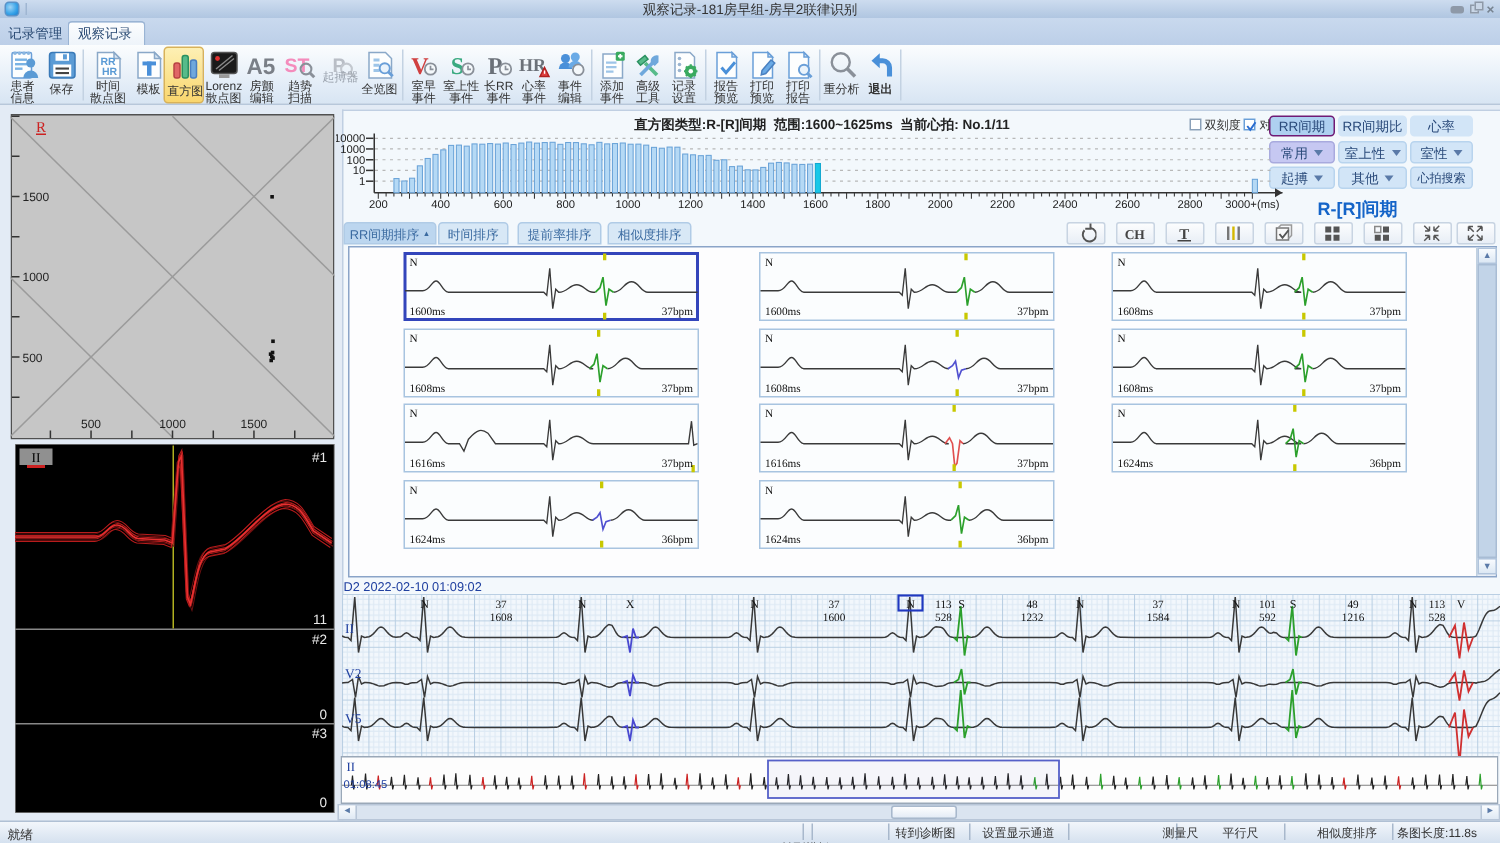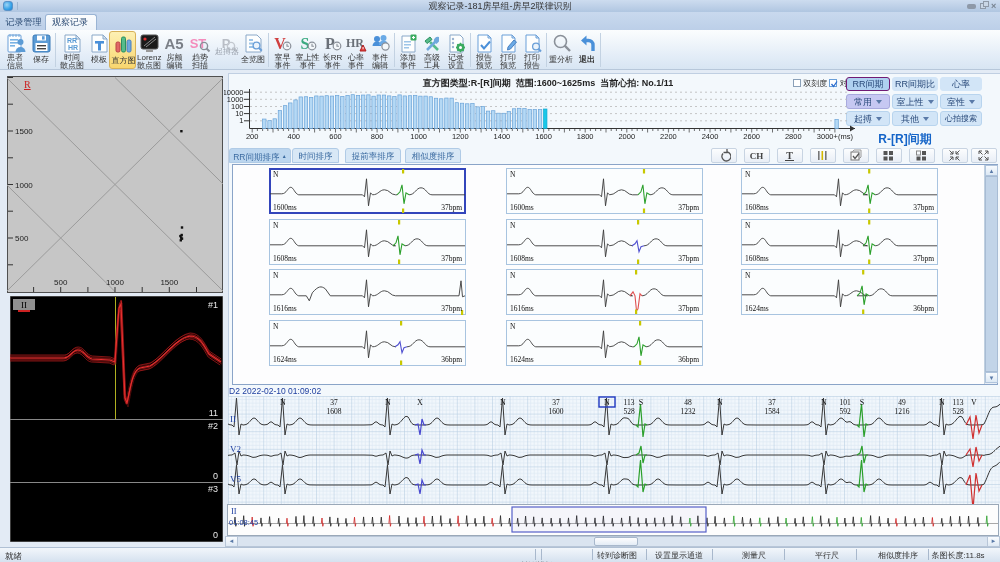--- a/index.html
+++ b/index.html
@@ -846,15 +846,15 @@
 <div class="abs" style="left:541px;top:549px;width:1px;height:11px;background:#a8b8cc"></div>
 <div class="abs" style="left:592px;top:549px;width:1px;height:11px;background:#a8b8cc"></div>
 <div class="abs" style="left:646px;top:549px;width:1px;height:11px;background:#a8b8cc"></div>
 <div class="abs" style="left:712px;top:549px;width:1px;height:11px;background:#a8b8cc"></div>
 <div class="abs" style="left:784px;top:549px;width:1px;height:11px;background:#a8b8cc"></div>
 <div class="abs" style="left:856px;top:549px;width:1px;height:11px;background:#a8b8cc"></div>
 <div class="abs" style="left:928px;top:549px;width:1px;height:11px;background:#a8b8cc"></div>
 <div class="abs" style="left:521px;top:560px;width:90px;text-align:left;font-size:8px;color:#333;white-space:nowrap">转到模板</div>
 <div class="abs" style="left:572px;top:550px;width:90px;text-align:center;font-size:8px;color:#333;white-space:nowrap">转到诊断图</div>
 <div class="abs" style="left:634px;top:550px;width:90px;text-align:center;font-size:8px;color:#333;white-space:nowrap">设置显示通道</div>
-<div class="abs" style="left:709px;top:550px;width:90px;text-align:center;font-size:8px;color:#333;white-space:nowrap">测量尺</div>
+<div class="abs" style="left:709px;top:550px;width:90px;text-align:right;font-size:8px;color:#333;white-space:nowrap">测量尺</div>
 <div class="abs" style="left:782px;top:550px;width:90px;text-align:center;font-size:8px;color:#333;white-space:nowrap">平行尺</div>
 <div class="abs" style="left:853px;top:550px;width:90px;text-align:center;font-size:8px;color:#333;white-space:nowrap">相似度排序</div>
 <div class="abs" style="left:913px;top:550px;width:90px;text-align:center;font-size:8px;color:#333;white-space:nowrap">条图长度:11.8s</div>
 </body></html>

